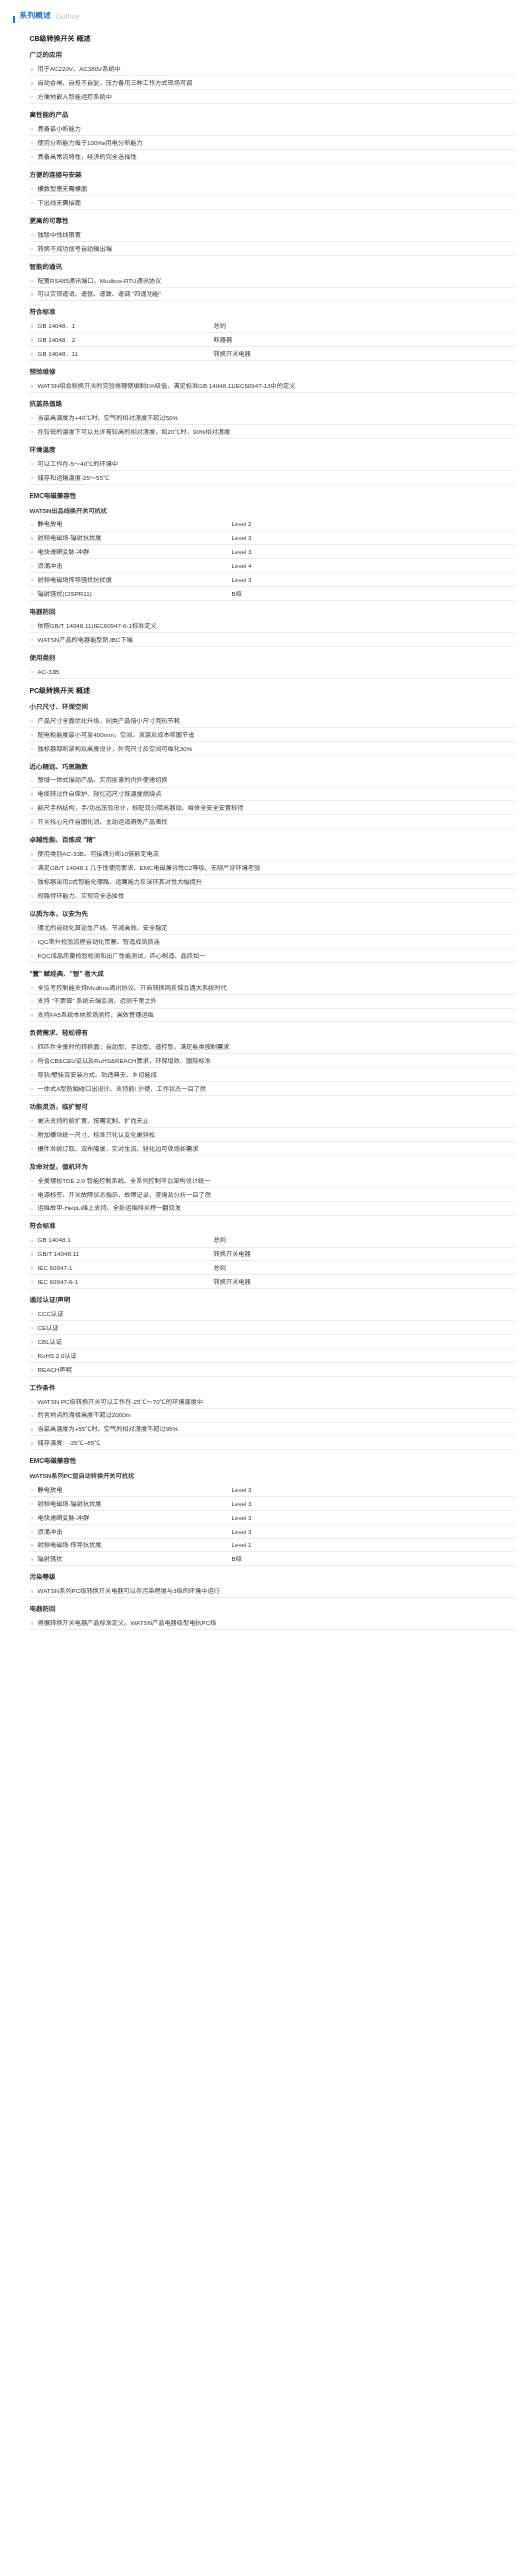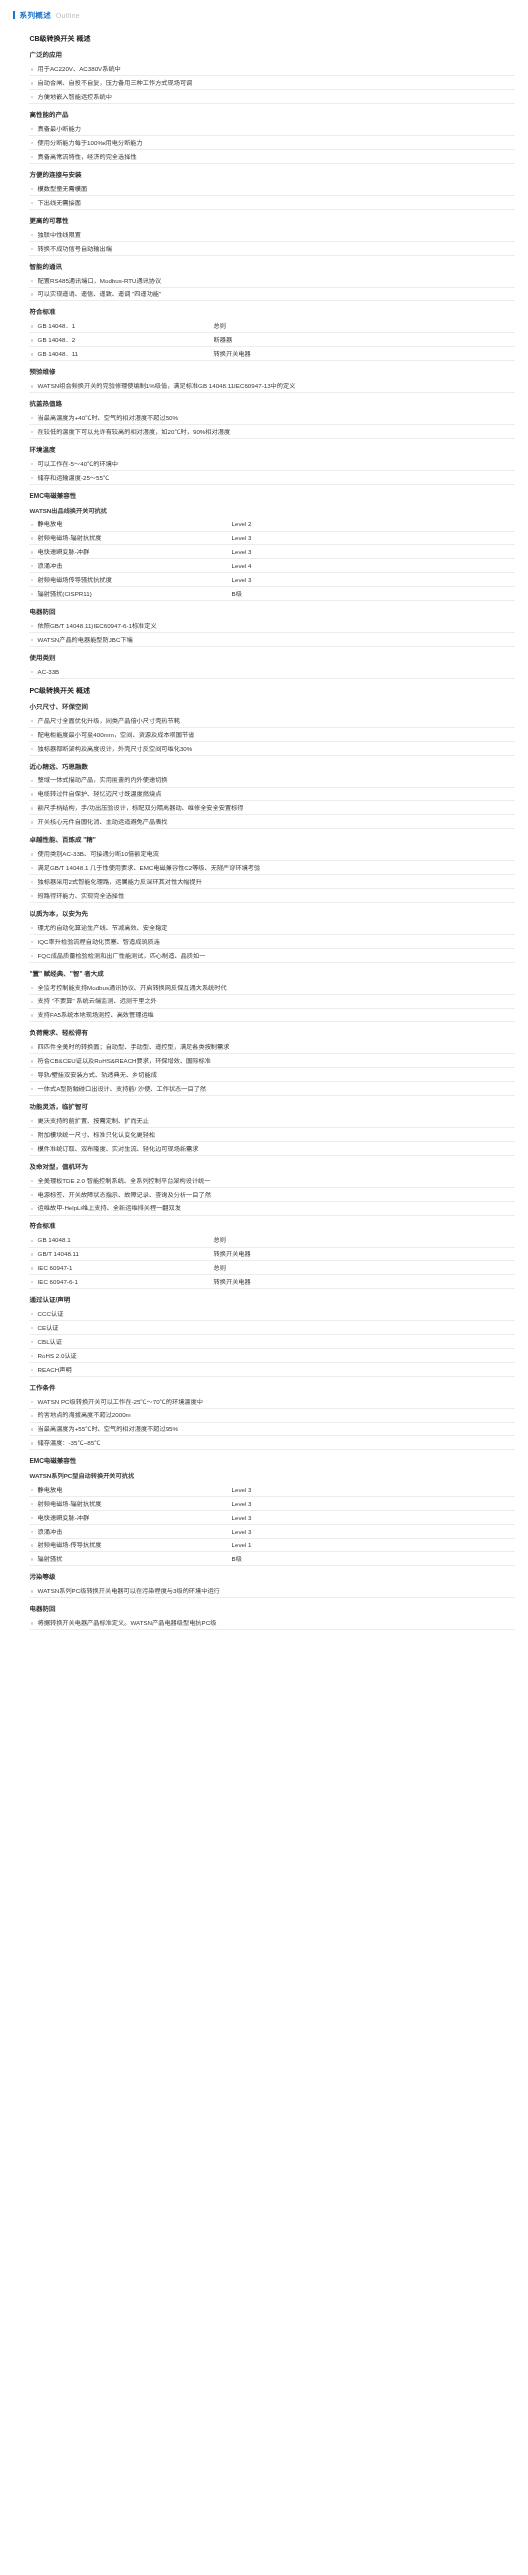--- a/index.html
+++ b/index.html
@@ -15,21 +15,21 @@
     line-height: 1.6;
   }
   .page {
     width: 528px;
     padding: 8.2px 13px 23.5px 13px;
   }
 
   
   .doc-head {
     display: flex;
-    align-items: flex-start;
+    align-items: flex-end;
     gap: 4.7px;
     margin: 2.3px 0 10.6px 0;
   }
   .doc-head .bar {
     display: inline-block;
     width: 1.8px;
     height: 7.6px;
     background: #1a73c8;
     position: relative;
     top: 0.6px;

